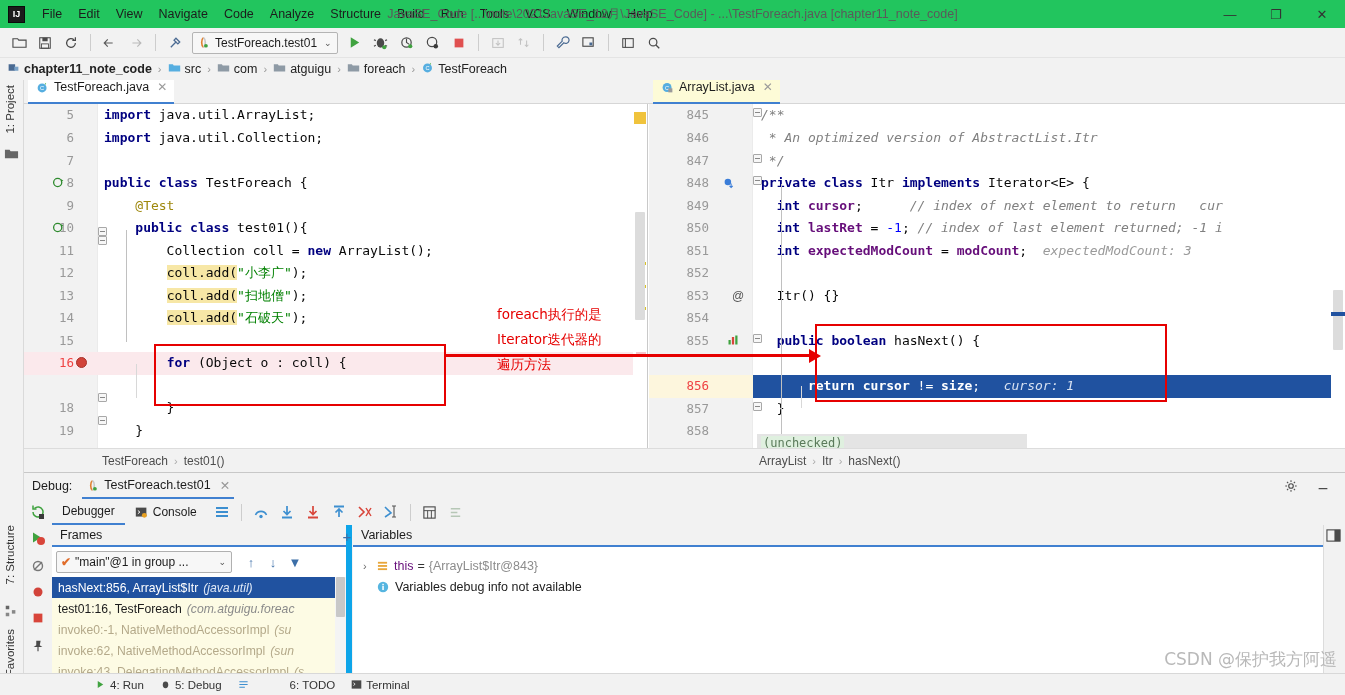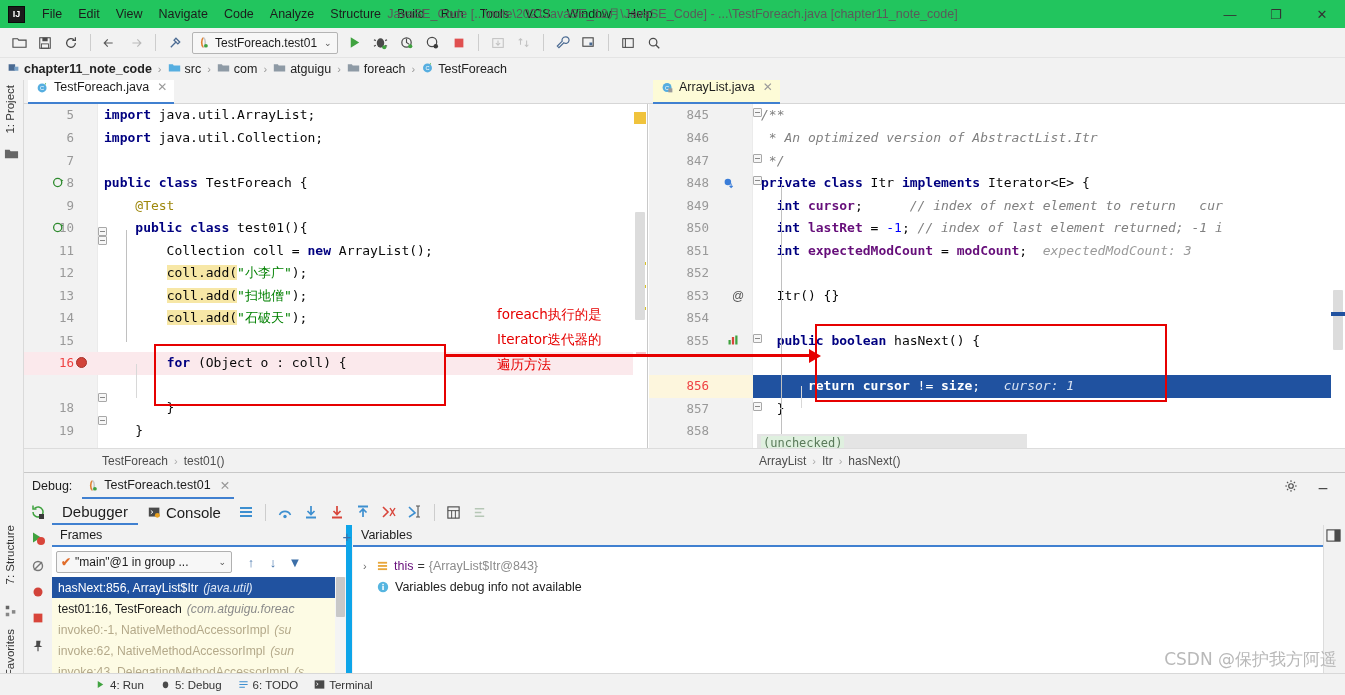--- a/index.html
+++ b/index.html
@@ -239,21 +239,21 @@
   .dbg-rail-icon {
     position: absolute; left: 5px; width: 18px; height: 18px;
     display: flex; align-items: center; justify-content: center;
   }
   .dbg-toolbar {
     position: absolute; left: 28px; top: 0; right: 0; height: 26px;
     display: flex; align-items: center; background: #f2f2f2;
   }
   .dtab {
     height: 26px; display: flex; align-items: center; padding: 0 10px;
-    font-size: 15px; color: #1c1c1c;
+    font-size: 12px; color: #1c1c1c;
   }
   .dtab.active { border-bottom: 2px solid #4080d0; }
   .dtab .dti { margin-right: 5px; display:flex; }
 
   .panel-frames {
     position: absolute; left: 28px; top: 26px; width: 300px; bottom: 0;
     background: #ffffff; border-right: 6px solid #0ea5e9;
   }
   .panel-vars {
     position: absolute; left: 329px; top: 26px; right: 0; bottom: 0;
@@ -1046,21 +1046,21 @@
       <span>4: Run</span>
     </div>
     <div class="sb-item" style="margin-left:16px;">
       <span style="margin-right:4px;display:flex;">
         <svg width="11" height="11" viewBox="0 0 16 16">
             <ellipse cx="8" cy="8.5" rx="4" ry="5" fill="#4a4a4a"></ellipse>
           </svg>
       </span>
       <span>5: Debug</span>
     </div>
-    <div class="sb-item" style="margin-left:16px;">
+    <div class="sb-item" style="margin-left:16px;gap:37px;">
       <span style="margin-right:4px;display:flex;">
         <svg width="11" height="11" viewBox="0 0 16 16">
             <path d="M2 4h12M2 8h12M2 12h8" stroke="#3d8fd0" stroke-width="1.5"></path>
           </svg>
       </span>
       <span>6: TODO</span>
     </div>
     <div class="sb-item" style="margin-left:16px;">
       <span style="margin-right:4px;display:flex;">
         <svg width="11" height="11" viewBox="0 0 16 16">

